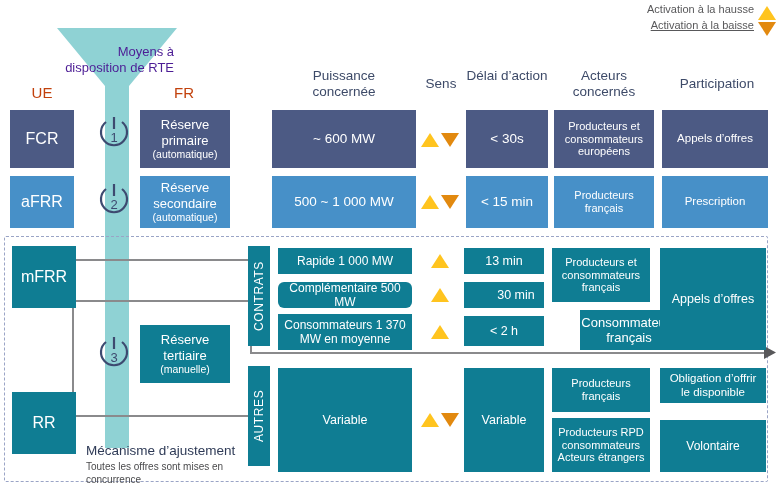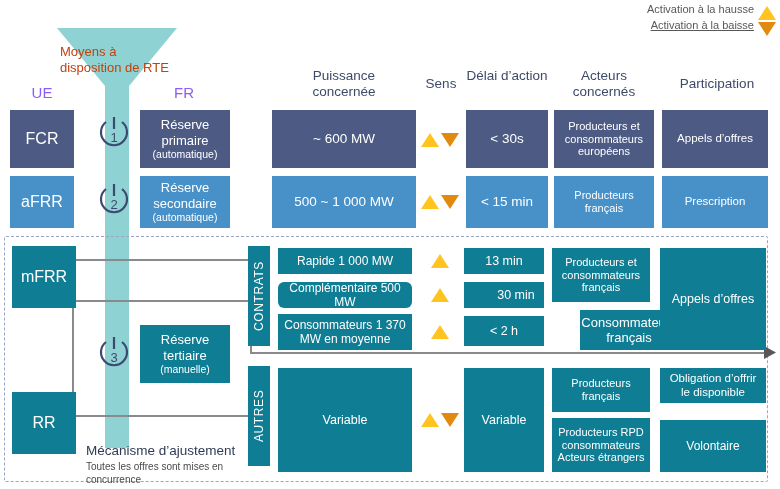--- a/index.html
+++ b/index.html
@@ -7,21 +7,21 @@
        font-family:"Liberation Sans","DejaVu Sans",sans-serif;
        -webkit-font-smoothing:antialiased;}
   .abs{position:absolute;box-sizing:border-box;}
   .box{display:flex;align-items:center;justify-content:center;text-align:center;
        color:#ffffff;line-height:1.18;padding:2px 4px;}
   .navy{background:#4c5a84;}
   .blue{background:#4790c8;}
   .teal{background:#0f7d93;}
   .hdr{position:absolute;text-align:center;color:#3d4a68;font-size:13.5px;
        line-height:1.16;}
-  .hdr-lg{color:#8b5cf6;font-size:15px;}
+  .hdr-lg{color:#c2410c;font-size:15px;}
   .legend-txt{position:absolute;font-size:11px;color:#58585a;text-align:right;}
   .tri-up,.tri-dn{position:absolute;width:0;height:0;}
   .tri-up{border-left:9px solid transparent;border-right:9px solid transparent;
           border-bottom:14px solid #FFC41F;}
   .tri-dn{border-left:9px solid transparent;border-right:9px solid transparent;
           border-top:14px solid #E2890F;}
   .vlabel{writing-mode:vertical-rl;transform:rotate(180deg);
           display:flex;align-items:center;justify-content:center;
           color:#fff;font-size:12px;letter-spacing:.6px;}
   .dashbox{border:1.6px dashed #9aa4c6;border-radius:2px;}
@@ -35,21 +35,21 @@
 <body>
 
 <div class="legend-txt" style="right:26px;top:3px;">Activation à la hausse</div>
 <div class="tri-up" style="right:4px;top:6px;"></div>
 <div class="legend-txt" style="right:26px;top:19px;text-decoration:underline;">Activation à la baisse</div>
 <div class="tri-dn" style="right:4px;top:22px;"></div>
 
 <svg class="funnel" width="120" height="420" style="left:57px;top:28px;">
   <polygon points="0,0 120,0 72,58 72,420 48,420 48,58" fill="#8fd2d4"></polygon>
 </svg>
-<div class="abs" style="left:60px;top:44px;width:114px;text-align:left;color:#c2410c;
+<div class="abs" style="left:60px;top:44px;width:114px;text-align:right;color:#4c1d95;
             font-size:13px;line-height:1.2;">Moyens à disposition de RTE</div>
 
 <div class="hdr hdr-lg" style="left:10px;top:84px;width:64px;">UE</div>
 <div class="hdr hdr-lg" style="left:152px;top:84px;width:64px;">FR</div>
 <div class="hdr" style="left:282px;top:68px;width:124px;">Puissance concernée</div>
 <div class="hdr" style="left:412px;top:76px;width:58px;">Sens</div>
 <div class="hdr" style="left:466px;top:68px;width:82px;">Délai d’action</div>
 <div class="hdr" style="left:552px;top:68px;width:104px;">Acteurs concernés</div>
 <div class="hdr" style="left:658px;top:76px;width:118px;">Participation</div>
 

